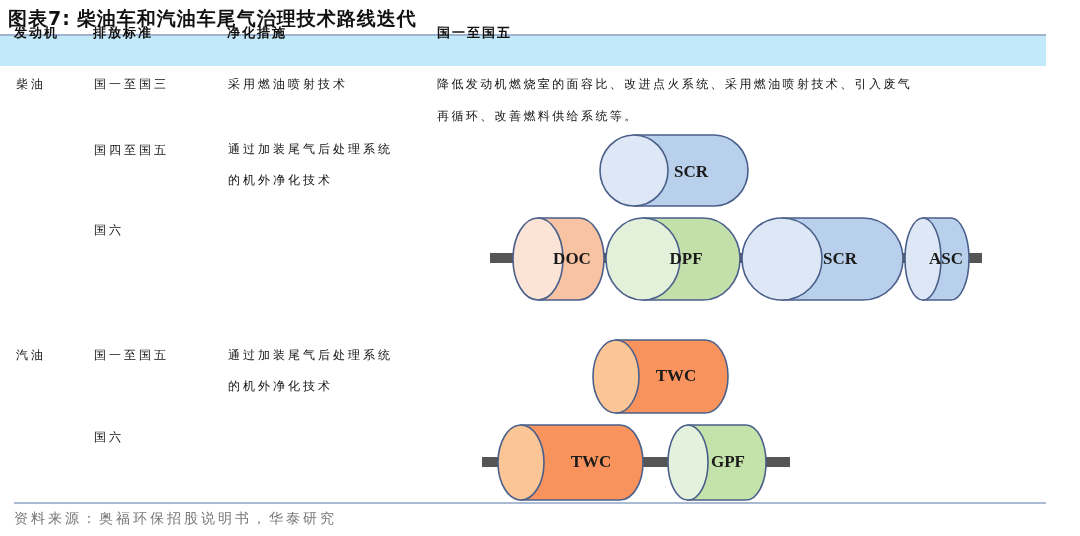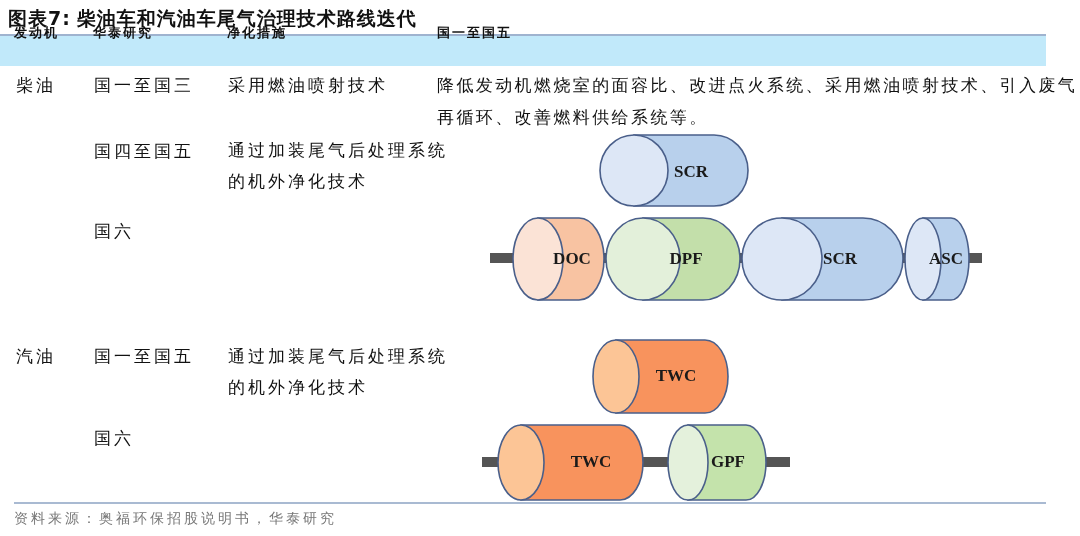--- a/index.html
+++ b/index.html
@@ -5,40 +5,40 @@
   html, body { margin: 0; padding: 0; background: #ffffff; }
   body { width: 1080px; height: 536px; position: relative; overflow: hidden;
          font-family: "DejaVu Serif", "Liberation Serif", serif; color: #111; }
   .title { position: absolute; left: 8px; top: 6px; font-size: 19px; font-weight: bold;
            font-family: "DejaVu Sans", "Liberation Sans", sans-serif; letter-spacing: 1px; }
   .title .label { margin-right: 6px; }
   .header-band { position: absolute; left: 0; top: 34px; width: 1046px; height: 32px;
                  background: #c1e9fa; border-top: 2px solid #9fb3cf; box-sizing: border-box; }
   .hcell { position: absolute; top: 24px; font-size: 13px; font-weight: bold;
            font-family: "DejaVu Sans", "Liberation Sans", sans-serif; letter-spacing: 2px; }
-  .cell { position: absolute; font-size: 17px; letter-spacing: 3px; line-height: 31px;
-          font-family: Liberation Sans, sans-serif; }
+  .cell { position: absolute; font-size: 12px; letter-spacing: 3px; line-height: 31px;
+          font-family: Liberation Mono, monospace; }
   .bottom-line { position: absolute; left: 14px; top: 502px; width: 1032px; height: 0;
                  border-top: 2px solid #a9bad2; }
   .source { position: absolute; left: 14px; top: 510px; font-size: 14px; color: #777;
             letter-spacing: 3px; font-family: "DejaVu Serif", "Liberation Serif", serif; text-align: center; }
   svg { position: absolute; left: 0; top: 0; overflow: visible; }
   .cyl-label { font-family: "Liberation Serif", "DejaVu Serif", serif; font-weight: bold;
                font-size: 17px; fill: #1a1a1a; }
 </style>
 </head>
 <body>
 
 <div class="title">
   <span class="label">图表7:</span><span>柴油车和汽油车尾气治理技术路线迭代</span>
 </div>
 
 <div class="header-band"></div>
 <div class="hcell" style="left:14px">发动机</div>
-<div class="hcell" style="left:93px">华泰研究</div>
+<div class="hcell" style="left:93px">排放标准</div>
 <div class="hcell" style="left:227px">净化措施</div>
 <div class="hcell" style="left:437px">国一至国五</div>
 
 <div class="cell" style="left:16px; top:70px">柴油</div>
 <div class="cell" style="left:94px; top:70px">国一至国三</div>
 <div class="cell" style="left:228px; top:70px">采用燃油喷射技术</div>
 <div class="cell" style="left:437px; top:70px; letter-spacing:2.4px">降低发动机燃烧室的面容比、改进点火系统、采用燃油喷射技术、引入废气</div>
 <div class="cell" style="left:437px; top:102px; letter-spacing:2.4px">再循环、改善燃料供给系统等。</div>
 
 <div class="cell" style="left:94px; top:136px">国四至国五</div>

